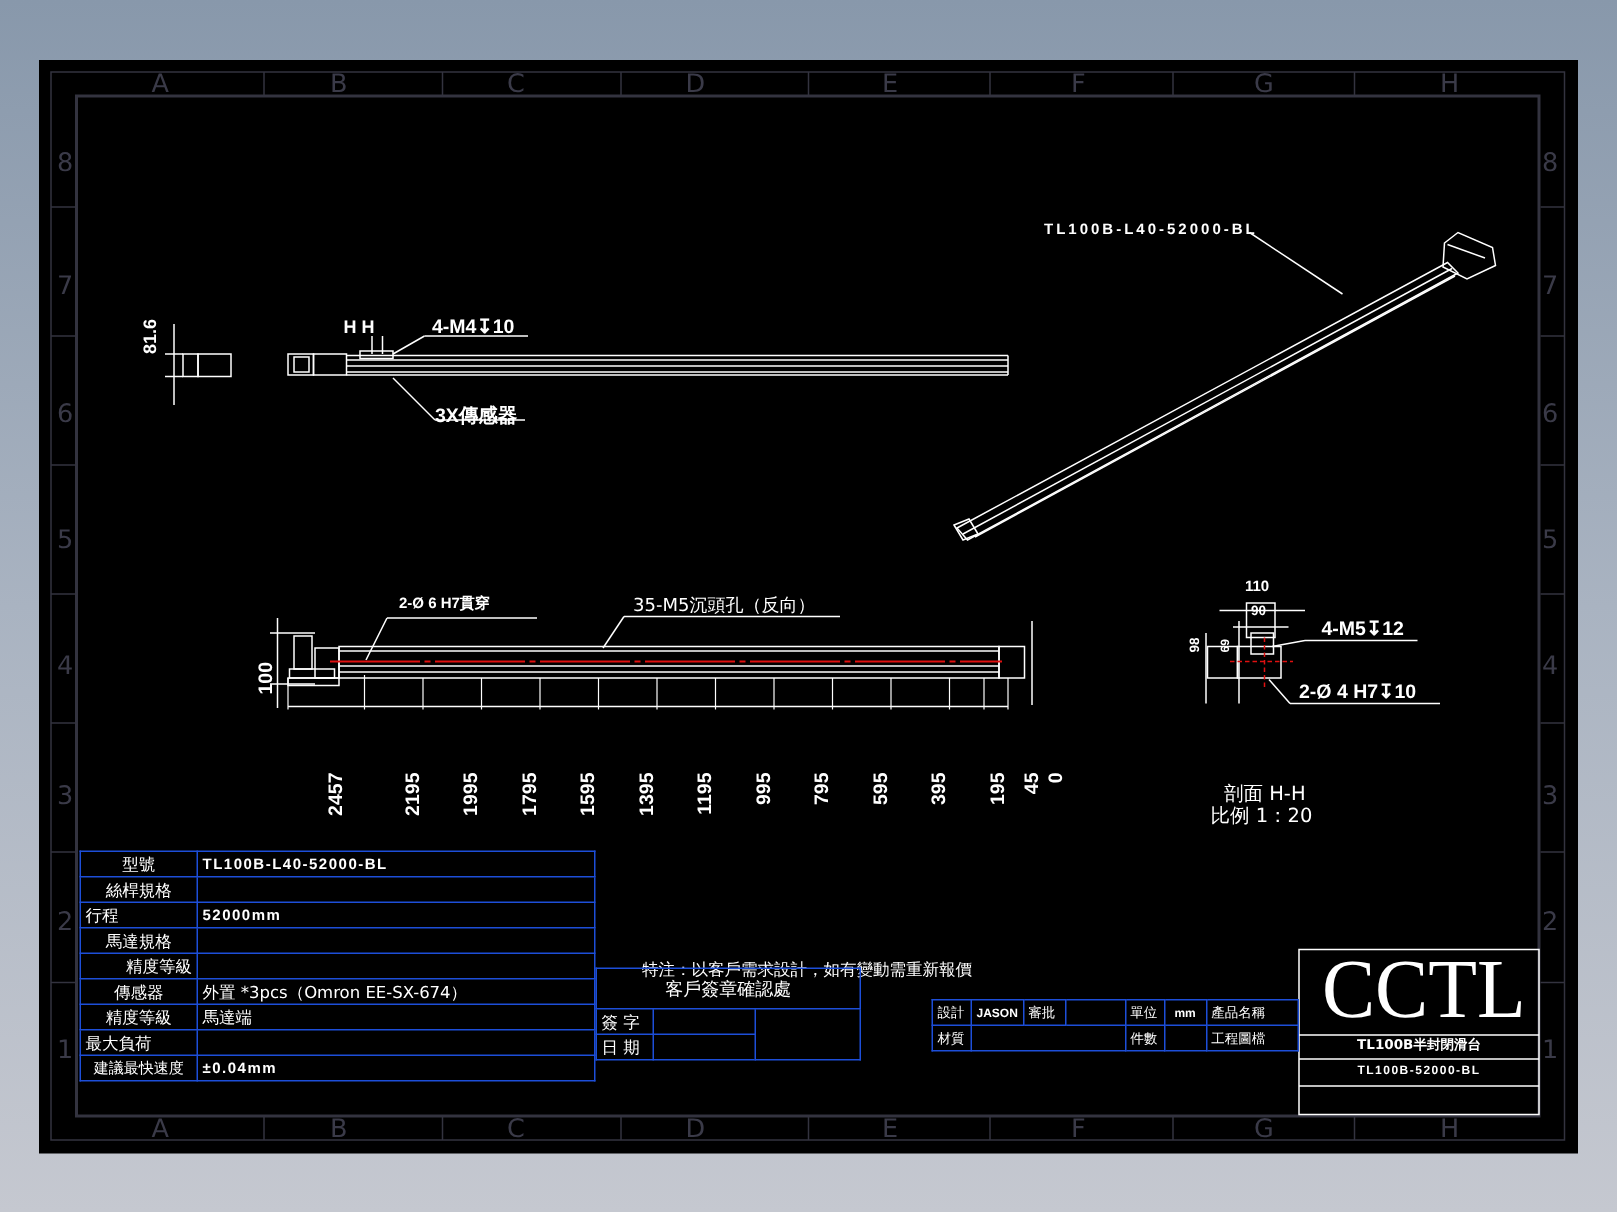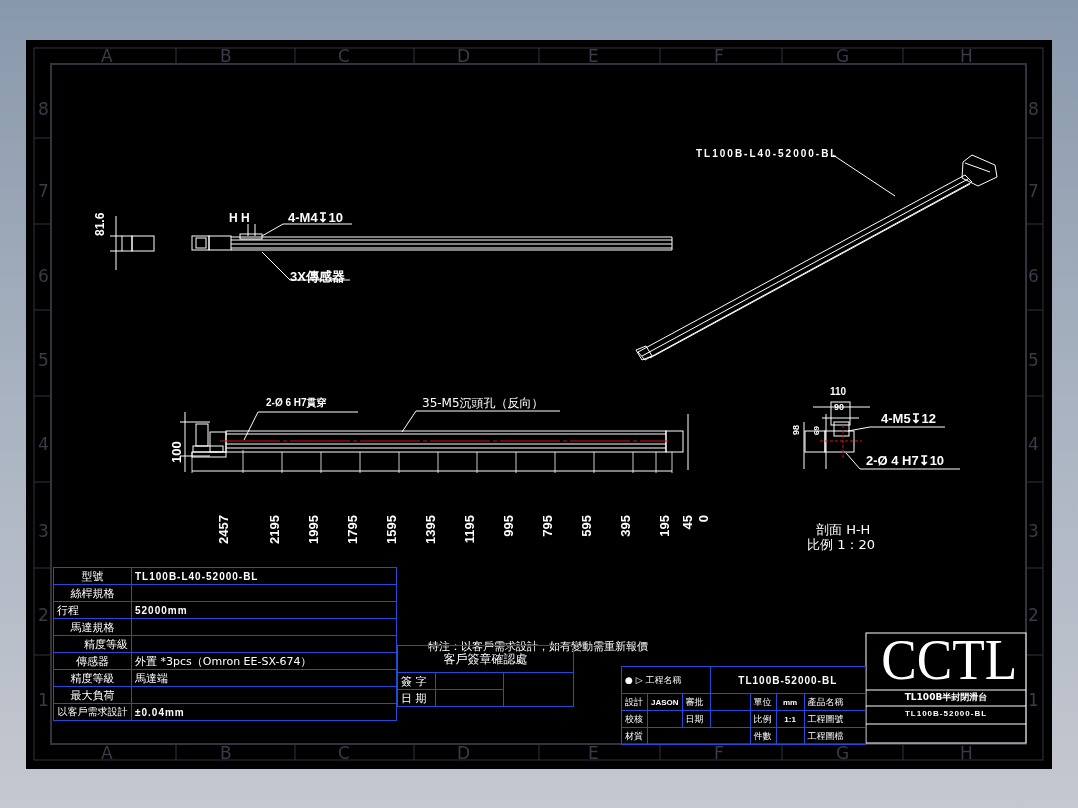--- a/index.html
+++ b/index.html
@@ -256,25 +256,25 @@
         </tr>
     <tr>
           <td style="text-align:center">傳感器</td>
           <td>外置 *3pcs（Omron EE-SX-674）</td>
         </tr>
     <tr>
           <td style="text-align:center">精度等級</td>
           <td>馬達端</td>
         </tr>
     <tr>
-          <td style="text-align:center">最大負荷</td>
-          <td></td>
-        </tr>
-    <tr>
-          <td style="text-align:center;font-size:10px">以客戶需求設計</td>
+          <td style="">最大負荷</td>
+          <td></td>
+        </tr>
+    <tr>
+          <td style="text-align:center;font-size:10px">建議最快速度</td>
           <td class="cond" style="font-size:10px;letter-spacing:1px">±0.04mm</td>
         </tr>
   </tbody>
     </table>
 
   <div class="txt" style="left:402px;top:601px;font-size:11px;">特注：以客戶需求設計，如有變動需重新報價</div>
 
   <table class="tb" style="left:371px;top:605px;width:177px;">
     <colgroup>
         <col style="width:38px">
@@ -301,46 +301,30 @@
     <colgroup>
         <col style="width:26px">
         <col style="width:32px">
         <col style="width:28px">
         <col style="width:40px">
         <col style="width:26px">
         <col style="width:28px">
         <col>
       </colgroup>
     <tbody>
-        <tr>
-      <td colspan="3" style="height:26px;font-size:9px">
-        <span>● ▷</span>
-        <span>工程名稱</span>
-      </td>
-      <td colspan="4" class="cond" style="font-size:10px;letter-spacing:1px;text-align:center">TL100B-52000-BL</td>
-    </tr>
     <tr>
       <td style="font-size:9px">設計</td>
       <td class="cond" style="font-size:8px">JASON</td>
       <td style="font-size:9px">審批</td>
       <td></td>
       <td style="font-size:9px">單位</td>
       <td class="cond" style="font-size:8px;text-align:center">mm</td>
       <td style="font-size:9px">產品名稱</td>
     </tr>
     <tr>
-      <td style="font-size:9px">校核</td>
-      <td></td>
-      <td style="font-size:9px">日期</td>
-      <td></td>
-      <td style="font-size:9px">比例</td>
-      <td class="cond" style="font-size:8px;text-align:center">1:1</td>
-      <td style="font-size:9px">工程圖號</td>
-    </tr>
-    <tr>
       <td style="font-size:9px">材質</td>
       <td colspan="3"></td>
       <td style="font-size:9px">件數</td>
       <td></td>
       <td style="font-size:9px">工程圖檔</td>
     </tr>
   </tbody>
     </table>
 
   <div class="txt serif" style="left:852px;top:592px;font-size:56px;width:130px;text-align:center;transform:scaleX(0.95);">CCTL</div>

